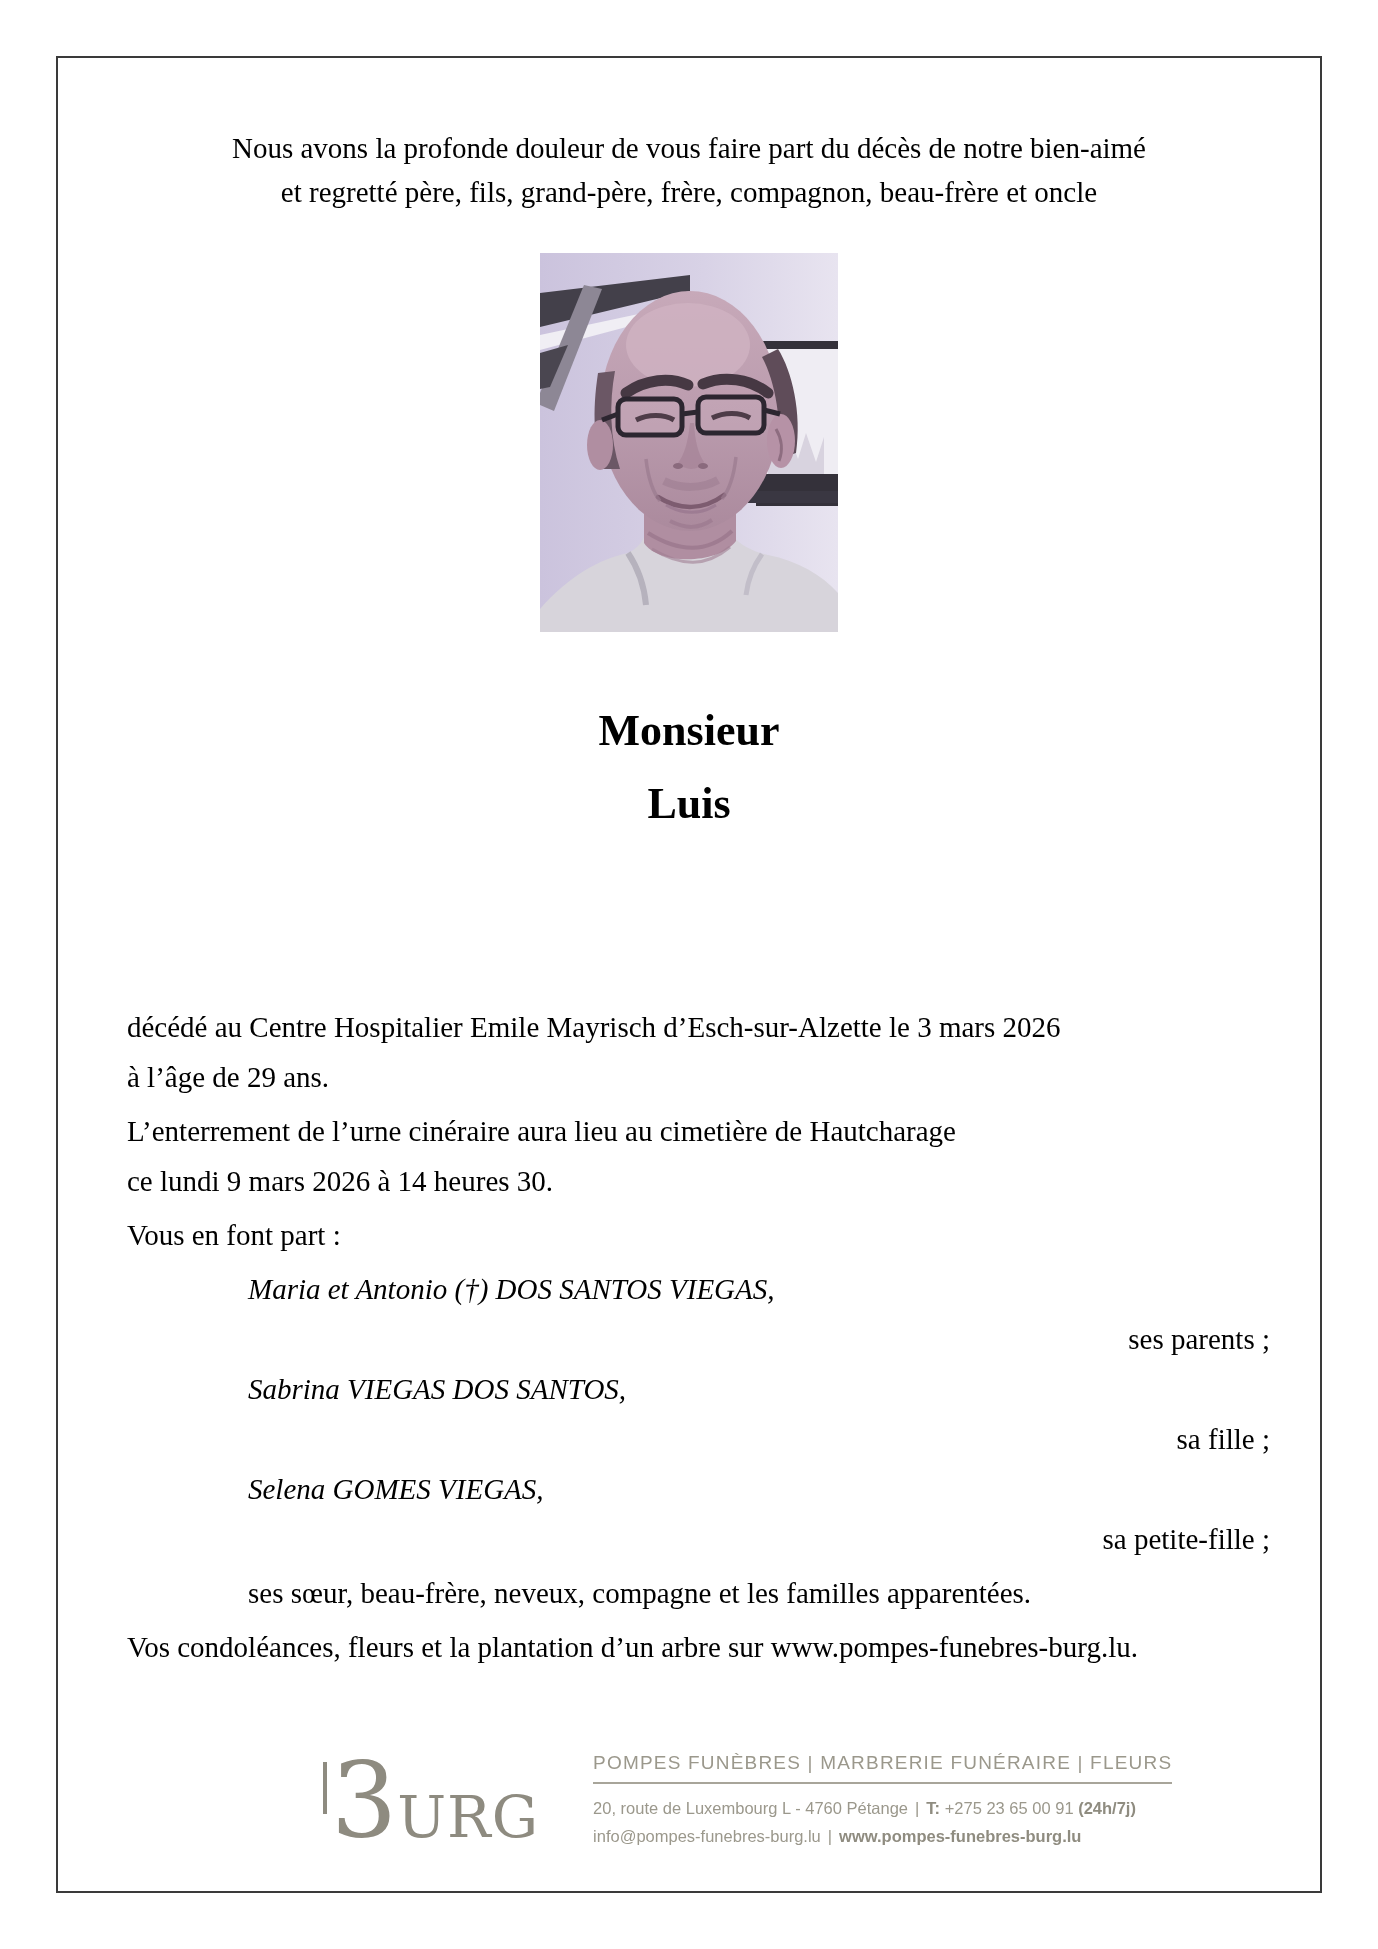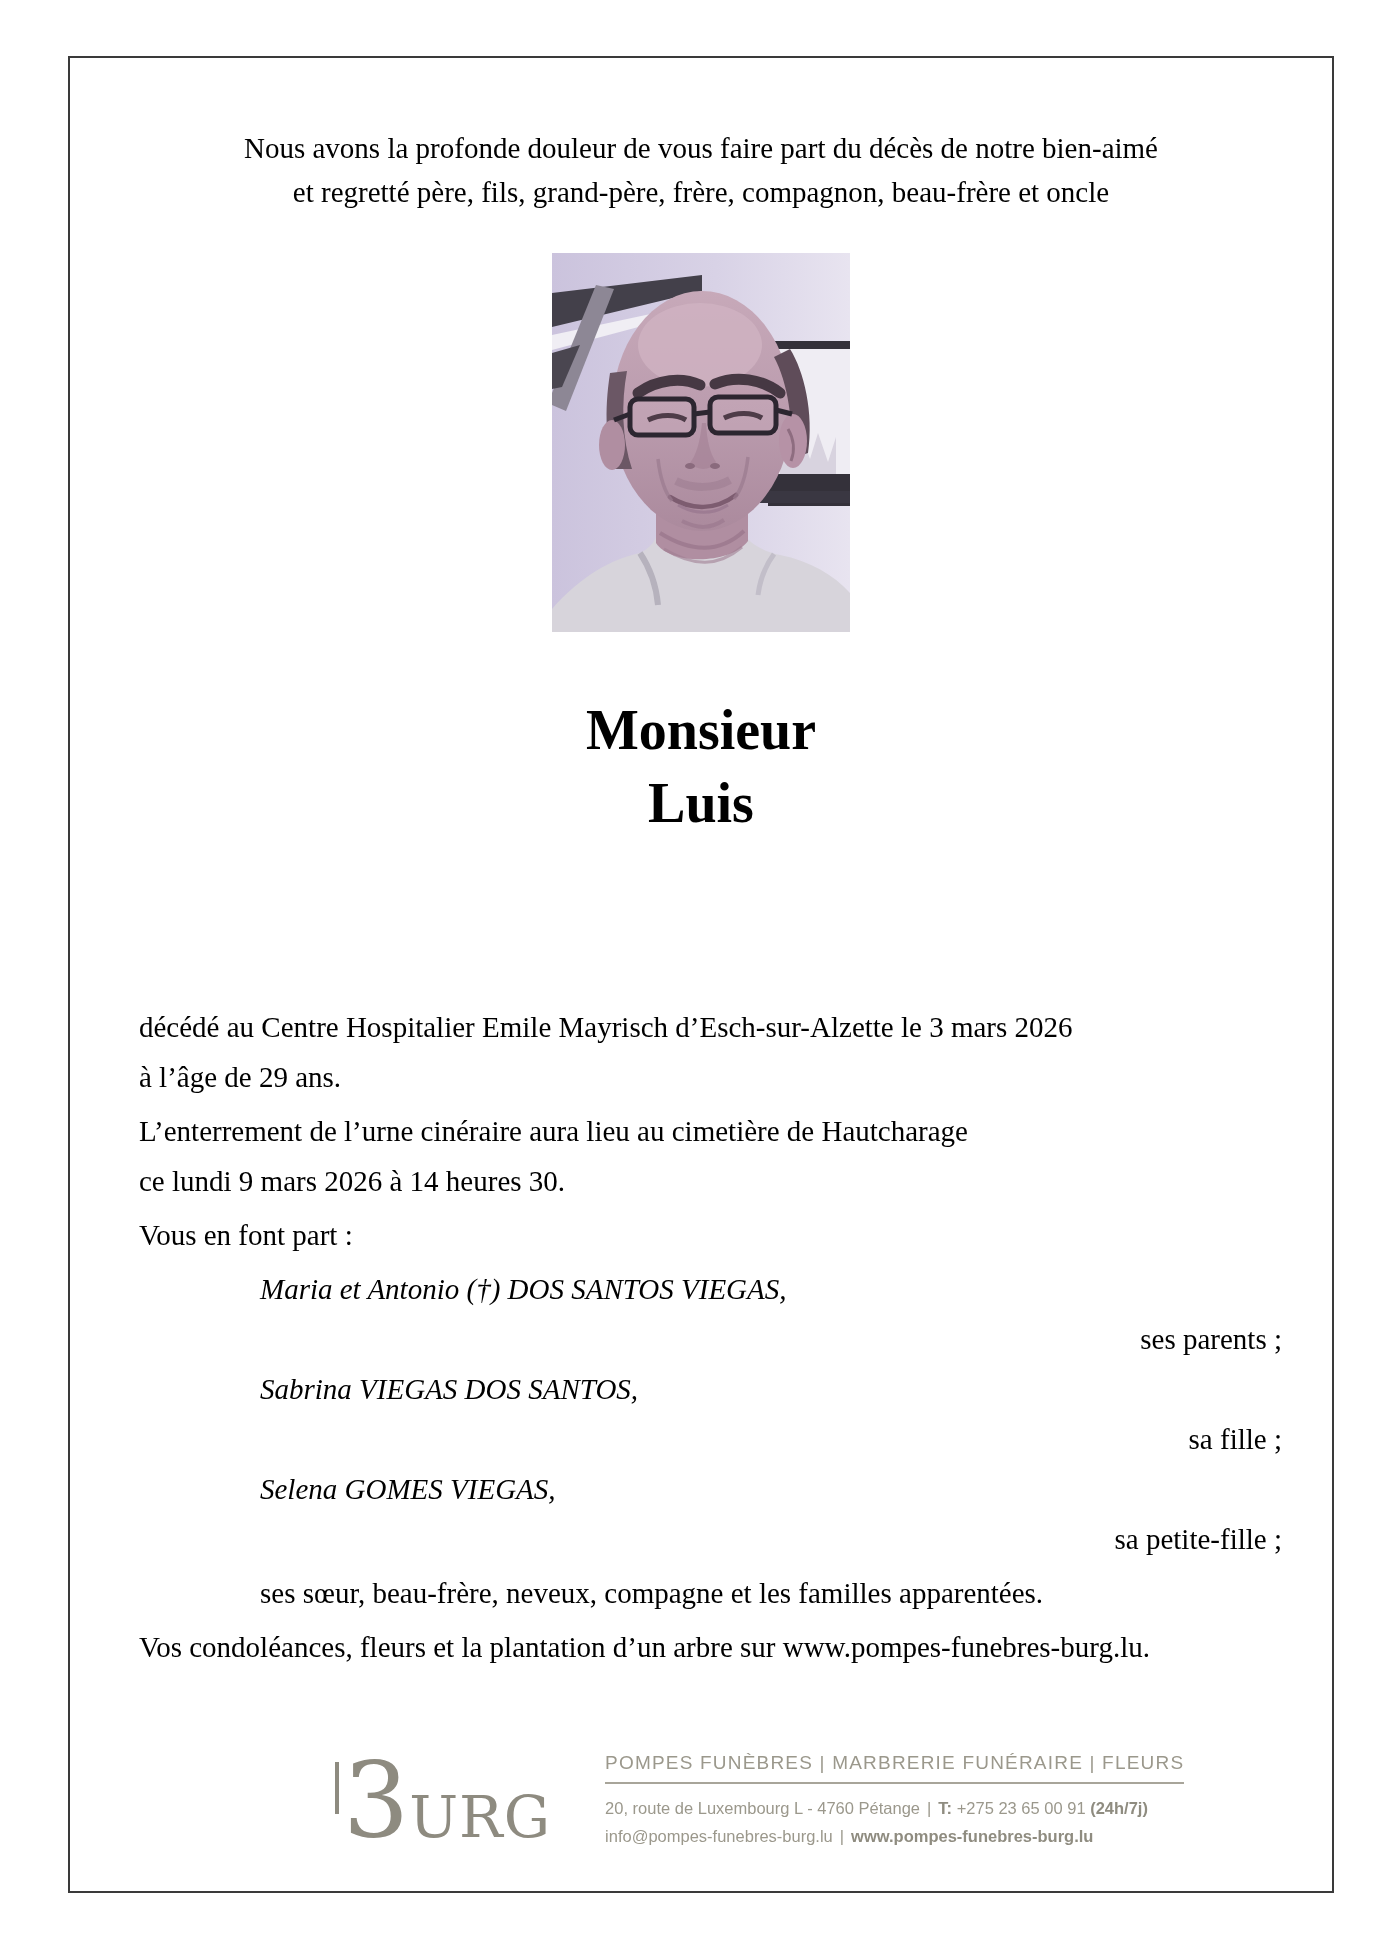--- a/index.html
+++ b/index.html
@@ -3,41 +3,40 @@
 <meta charset="utf-8">
 <style>
   html,body{margin:0;padding:0;background:#ffffff;}
   .page{
     position:relative;
     width:1354px;height:1949px;
     background:#ffffff;
     font-family:"Liberation Serif", serif;
     color:#000000;
     overflow:hidden;
-    margin-left:12px;
   }
   .frame{
     position:absolute;
     left:56px;top:56px;
     width:1262px;height:1833px;
     border:2px solid #3a3a3a;
   }
   .intro{
     position:absolute;left:0;top:68px;width:100%;
     text-align:center;font-size:29px;line-height:44px;white-space:nowrap;
   }
   .photo{
     position:absolute;left:482px;top:195px;width:298px;height:379px;
   }
   .photo svg{display:block;}
   .title-block{
     position:absolute;left:0;top:636px;width:100%;
     text-align:center;font-weight:bold;white-space:nowrap;
   }
-  .title-line{font-size:56px;line-height:73px;}
+  .title-line{font-size:44px;line-height:73px;}
   .title-name{font-size:70px;line-height:88px;margin-top:6px;letter-spacing:1px;}
   .bodytext{
     position:absolute;left:69px;top:944px;width:1143px;
     font-size:29px;line-height:50px;
   }
   .bodytext .line{white-space:nowrap;}
   .para{margin:0 0 4px 0;}
   .mourner-name{padding-left:121px;white-space:nowrap;font-style:italic;}
   .mourner-relation{text-align:right;white-space:nowrap;}
   .indented{padding-left:121px;}

